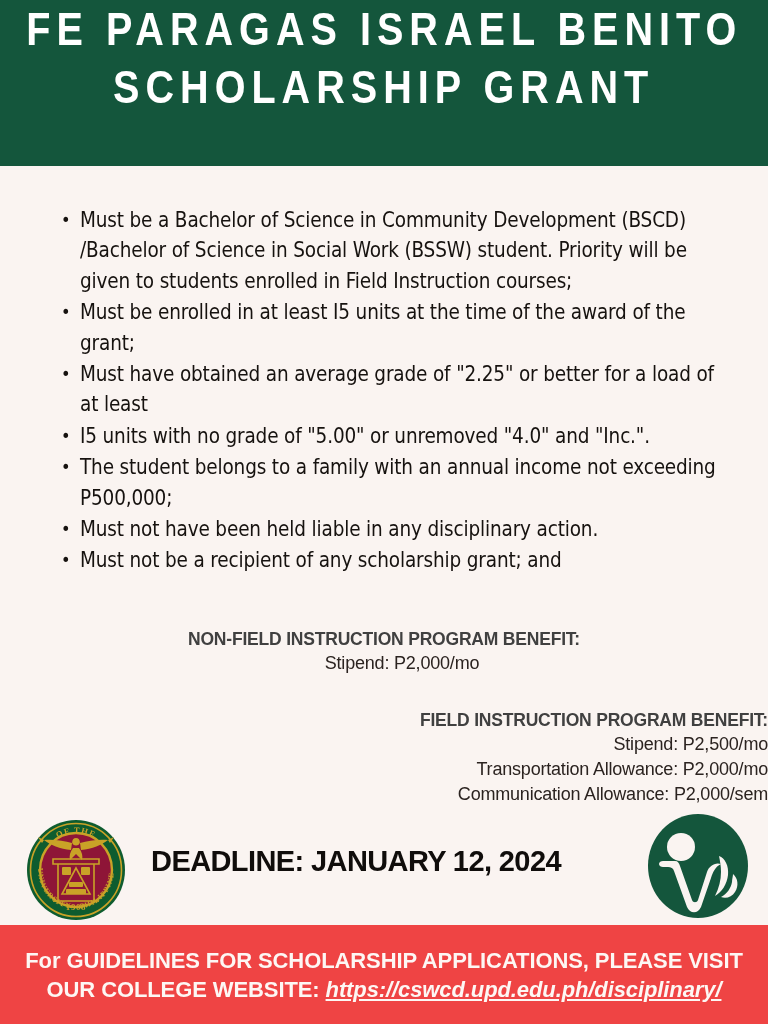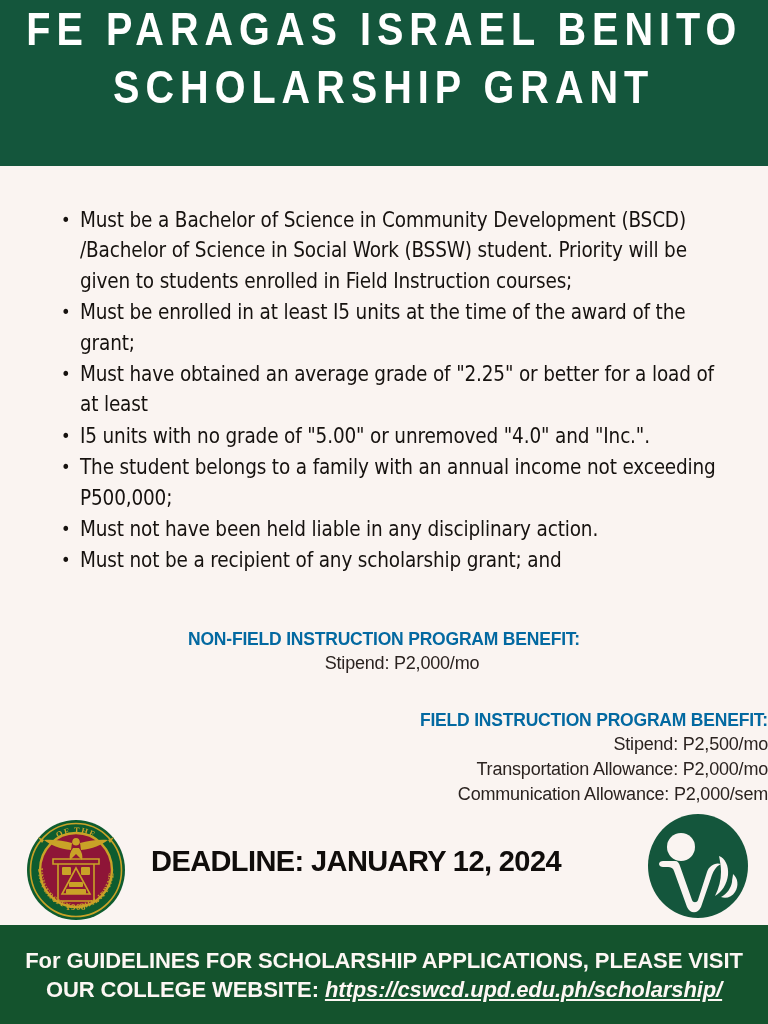--- a/index.html
+++ b/index.html
@@ -87,21 +87,21 @@
   }
   .benefit-block + .benefit-block {
     margin-top: 32px;
     text-align: right;
   }
   .benefit-title {
     font-family: "Liberation Sans", sans-serif;
     font-weight: bold;
     font-size: 17.5px;
     line-height: 24px;
-    color: #0369a1;
+    color: #404040;
     letter-spacing: -0.2px;
   }
   .benefit-item {
     font-family: "Liberation Sans", sans-serif;
     font-size: 18px;
     line-height: 25px;
     color: #2b2320;
     letter-spacing: -0.2px;
     padding-left: 36px;
   }
@@ -137,21 +137,21 @@
     height: 108px;
   }
 
   
   .footer-band {
     position: absolute;
     left: 0;
     top: 925px;
     width: 768px;
     height: 99px;
-    background: #14532d;
+    background: #ef4444;
     display: flex;
     flex-direction: column;
     align-items: center;
     justify-content: center;
   }
   .footer-line {
     color: #fdf7f4;
     font-family: "Liberation Sans Narrow", "Liberation Sans", sans-serif;
     font-weight: bold;
     font-size: 22px;
@@ -246,16 +246,16 @@
   <svg class="logo-cswcd" viewBox="0 0 106 108">
     <ellipse cx="53" cy="54" rx="50" ry="52" fill="#14563C"></ellipse>
     <circle cx="36" cy="35" r="14" fill="#FAF4F1"></circle>
     <path d="M 14,52 C 14,50 16,49 18,49 L 30,49 C 33,49 34,51 35,54 L 47,88 C 48,91 52,91 53,88 L 62,60 C 64,54 70,50 76,52 C 70,55 68,60 66,66 L 56,95 C 53,102 45,102 42,95 L 29,59 C 28,56 26,55 23,55 L 18,55 C 16,55 14,54 14,52 Z" fill="#FAF4F1"></path>
     <path d="M 74,44 C 80,46 84,54 83,63 C 82,72 77,80 70,84 C 74,76 76,68 76,60 C 76,54 75,49 74,44 Z" fill="#FAF4F1"></path>
     <path d="M 88,62 C 93,66 94,74 90,80 C 87,85 81,87 76,85 C 82,82 86,76 87,70 C 87,67 88,64 88,62 Z" fill="#FAF4F1"></path>
   </svg>
 
   <div class="footer-band">
     <div class="footer-line">For GUIDELINES FOR SCHOLARSHIP APPLICATIONS, PLEASE VISIT</div>
-    <div class="footer-line"><span>OUR COLLEGE WEBSITE: </span><span class="footer-url">https://cswcd.upd.edu.ph/scholarship/</span></div>
+    <div class="footer-line"><span>OUR COLLEGE WEBSITE: </span><span class="footer-url">https://cswcd.upd.edu.ph/disciplinary/</span></div>
   </div>
 
 </div>
 
 </body></html>

